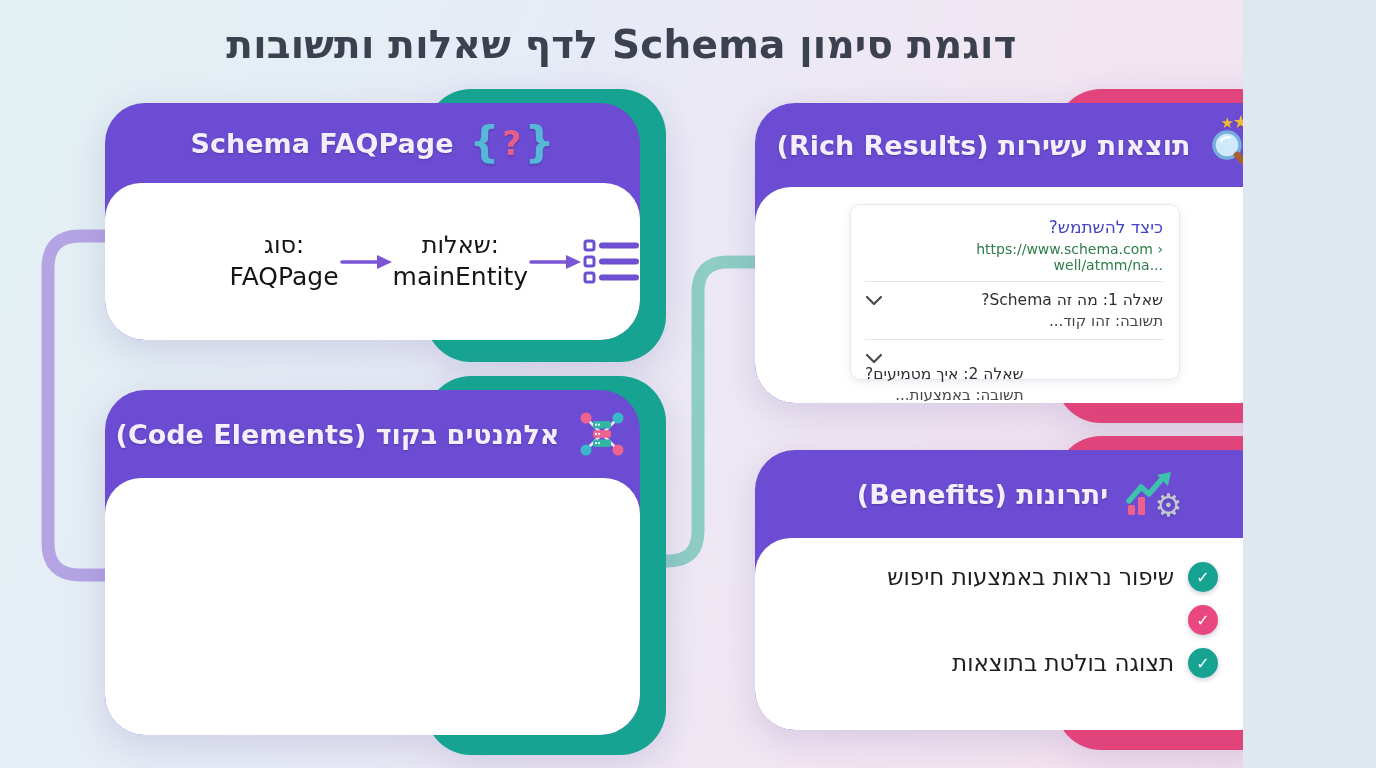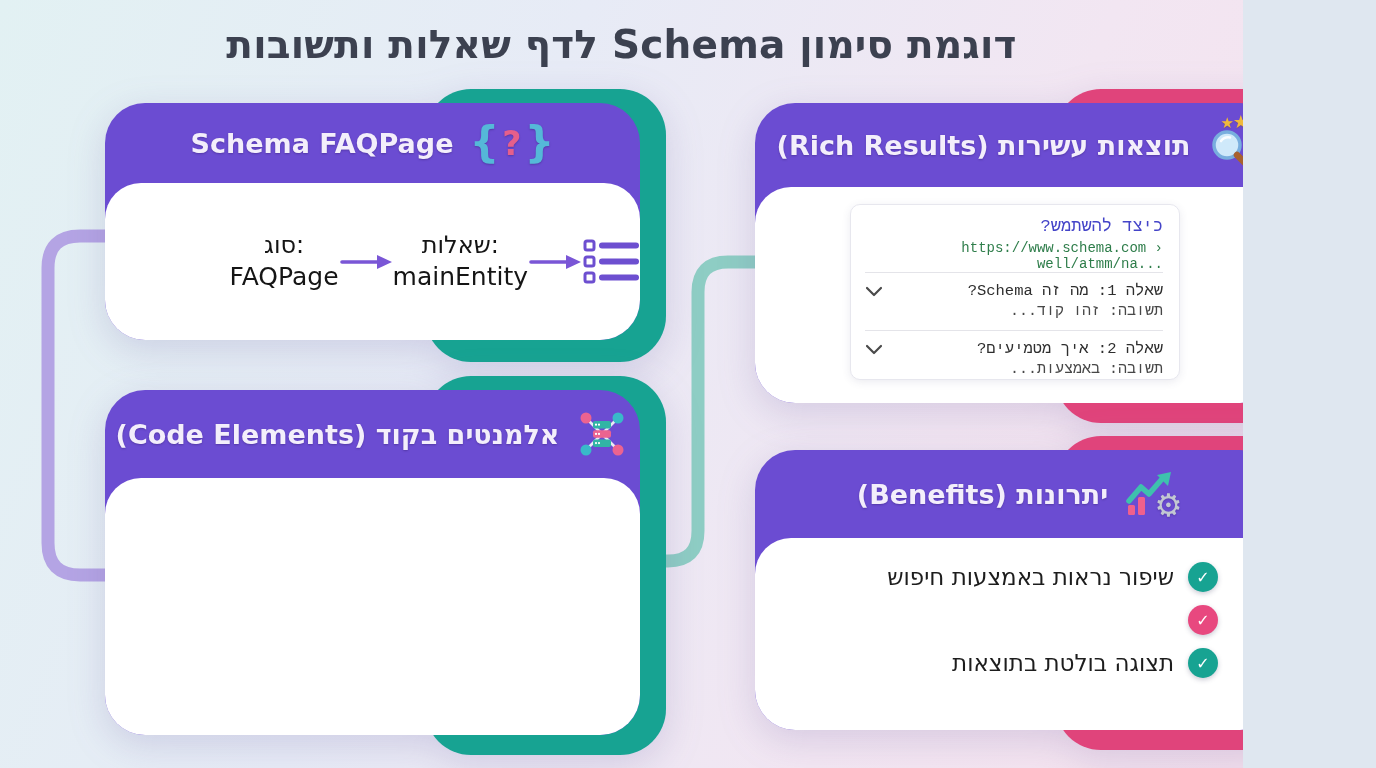--- a/index.html
+++ b/index.html
@@ -27,23 +27,23 @@
   .flow{direction:ltr;position:absolute;inset:0;display:flex;align-items:center;justify-content:flex-end;}
   .flow-item{text-align:center;font-size:24px;color:#151515;line-height:1.28;}
   .flow-item .val{font-size:25px;}
   
   .serp{
     position:absolute;direction:rtl;text-align:right;background:#fff;
     border:1px solid #e7e7ee;border-radius:10px;box-shadow:0 2px 8px rgba(60,60,110,.10);
     padding:12px 16px 8px 14px;box-sizing:border-box;
   }
   .serp-title{font-size:17px;color:#4444c8;margin-bottom:4px;}
-  .serp-url{direction:ltr;text-align:right;font-size:14px;color:#2e7d4a;border-bottom:1px solid #e4e4e9;}
+  .serp-url{direction:ltr;text-align:right;font-size:14px;color:#2e7d4a;padding-bottom:8px;border-bottom:1px solid #e4e4e9;}
   .serp-row{display:flex;direction:ltr;justify-content:space-between;align-items:flex-start;padding:8px 0;}
-  .serp-row + .serp-row{border-top:1px solid #e4e4e9;}
+  .serp-row + .serp-row{border-top:1px solid #e4e4e9;flex-direction:column;}
   .serp-q{font-size:15.5px;color:#2e2e2e;line-height:1.35;}
   .serp-a{font-size:15px;color:#474747;line-height:1.35;}
   .serp-chevron{margin-top:5px;flex:0 0 auto;}
   
   .code-block{
     position:absolute;margin:0;direction:ltr;
     font-family:"DejaVu Sans Mono","Liberation Mono",monospace;
     font-size:15px;line-height:18.6px;color:#1b1b1b;white-space:pre;
   }
   .tok-k{color:#9e2b25;background:rgba(240,140,140,.14);border-radius:3px;}
@@ -134,21 +134,21 @@
           <span class="mag-stars">★<span class="mid">★</span>★</span>
           <svg width="52" height="52" viewBox="0 0 52 52">
             <circle cx="21" cy="26" r="13" fill="#cfe9fa" stroke="#78aede" stroke-width="3.5"></circle>
             <path d="M15 22 q3.5 -4.5 9 -3.5" stroke="#ffffff" stroke-width="2.6" fill="none" stroke-linecap="round" opacity=".85"></path>
             <line x1="31" y1="36" x2="41" y2="46" stroke="#a8612e" stroke-width="6.5" stroke-linecap="round"></line>
           </svg>
         </span>
         <span>תוצאות עשירות (Rich Results)</span>
       </div>
       <div class="card-body" style="top:84px;">
-        <div class="serp" style="left:95px;top:17px;width:330px;height:176px;font-family:Liberation Mono, monospace;">
+        <div class="serp" style="left:95px;top:17px;width:330px;height:176px;">
           <div class="serp-title">כיצד להשתמש?</div>
           <div class="serp-url">https://www.schema.com › well/atmm/na...</div>
           <div>
   <div class="serp-row">
     <svg class="serp-chevron" width="18" height="11" viewBox="0 0 18 11">
       <polyline points="2,2 9,9 16,2" fill="none" stroke="#4a4a4a" stroke-width="2.2" stroke-linecap="round" stroke-linejoin="round"></polyline>
     </svg>
     <div dir="rtl" style="text-align:right;">
       <div class="serp-q">שאלה 1: מה זה Schema?</div>
       <div class="serp-a">תשובה: זהו קוד...</div>

